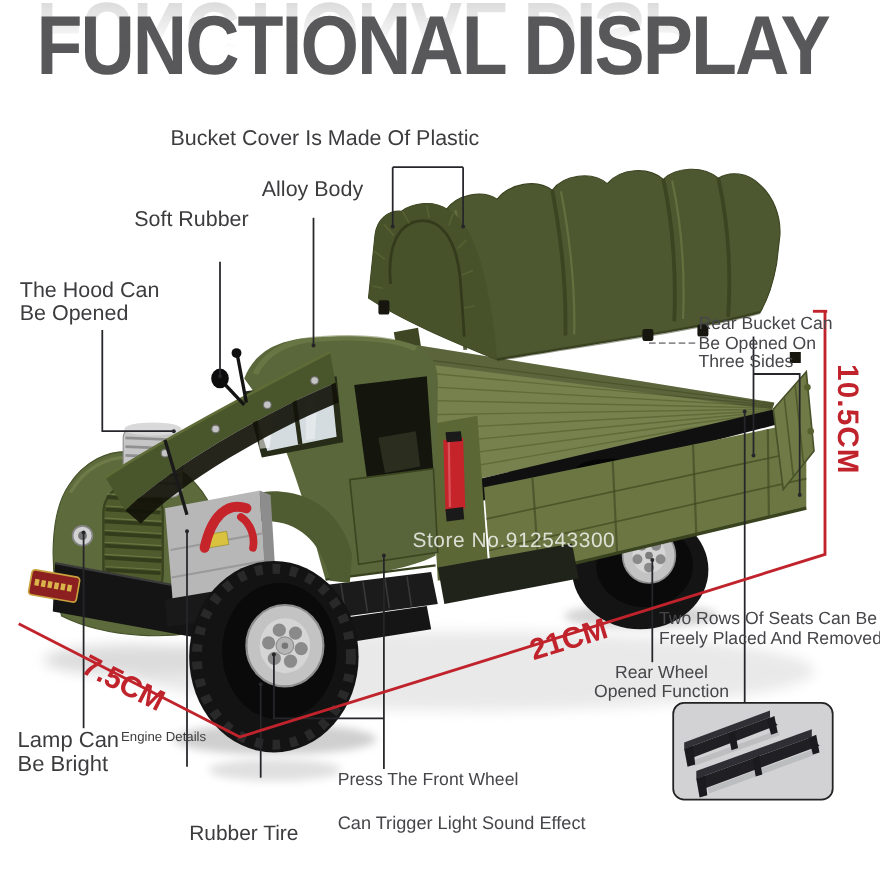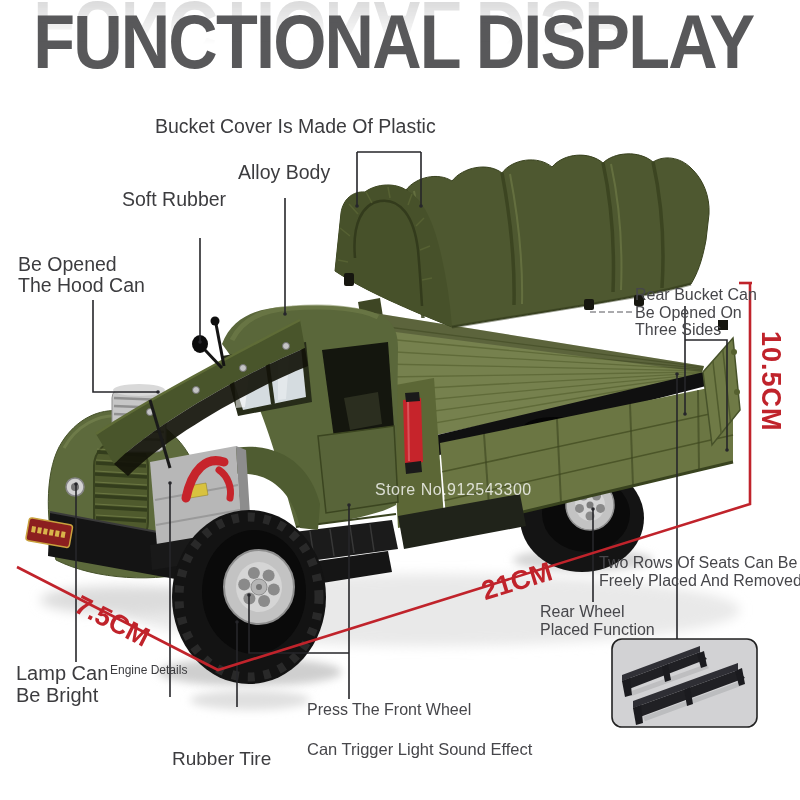--- a/index.html
+++ b/index.html
@@ -29,29 +29,29 @@
   .label{position:absolute;z-index:3;color:#3c3c3f;line-height:1.08;}
   .label div{white-space:nowrap;}
   .lbl-lg{font-size:19.5px;line-height:21px;}
   .lbl-sm{font-size:16px;line-height:17.5px;color:#46464a;}
   .lbl-bucket{left:155px;top:116px;font-size:19.5px;}
   .lbl-alloy{left:238px;top:162px;}
   .lbl-mirror{left:122px;top:189px;}
   .lbl-hood{left:18px;top:254px;}
   .lbl-rearbucket{left:635px;top:286px;}
   .lbl-seats{left:599px;top:554px;}
-  .lbl-rearwheel{left:540px;top:603px;}
+  .lbl-rearwheel{left:540px;top:603px;text-align:center;}
   .lbl-lamp{left:16px;top:663px;font-size:20px;line-height:21.5px;}
   .lbl-engine{left:110px;top:664px;font-size:12px;}
   .lbl-press{left:307px;top:701px;}
   .lbl-sound{left:307px;top:741px;font-size:16.5px;color:#46464a;}
   .lbl-tire{left:172px;top:749px;font-size:19px;}
   .watermark{
     position:absolute;left:375px;top:481px;z-index:4;
-    font-size:16px;letter-spacing:.5px;color:rgba(255,255,255,.78);
+    font-size:19px;letter-spacing:.5px;color:rgba(255,255,255,.78);
   }
   
   .dim{
     position:absolute;z-index:3;color:#c0232b;font-weight:bold;
     font-size:27px;white-space:nowrap;
   }
   .dim-h{left:786px;top:331px;transform:rotate(90deg);transform-origin:top left;letter-spacing:1px;}
   .dim-l{left:467px;top:566px;width:100px;text-align:center;transform:rotate(-17deg);}
   .dim-w{left:53px;top:606px;width:118px;text-align:center;transform:rotate(27deg);}
 </style>
@@ -387,38 +387,38 @@
 
 <div class="label lbl-lg lbl-alloy">
   <div>Alloy Body</div>
 </div>
 
 <div class="label lbl-lg lbl-mirror">
   <div>Soft Rubber</div>
 </div>
 
 <div class="label lbl-lg lbl-hood">
+  <div>The Hood Can</div>
   <div>Be Opened</div>
-  <div>The Hood Can</div>
 </div>
 
 <div class="label lbl-sm lbl-rearbucket">
   <div>Rear Bucket Can</div>
   <div>Be Opened On</div>
   <div>Three Sides</div>
 </div>
 
 <div class="label lbl-sm lbl-seats">
   <div>Two Rows Of Seats Can Be</div>
   <div>Freely Placed And Removed</div>
 </div>
 
 <div class="label lbl-sm lbl-rearwheel">
   <div>Rear Wheel</div>
-  <div>Placed Function</div>
+  <div>Opened Function</div>
 </div>
 
 <div class="label lbl-lamp">
   <div>Lamp Can</div>
   <div>Be Bright</div>
 </div>
 
 <div class="label lbl-engine">
   <div>Engine Details</div>
 </div>

